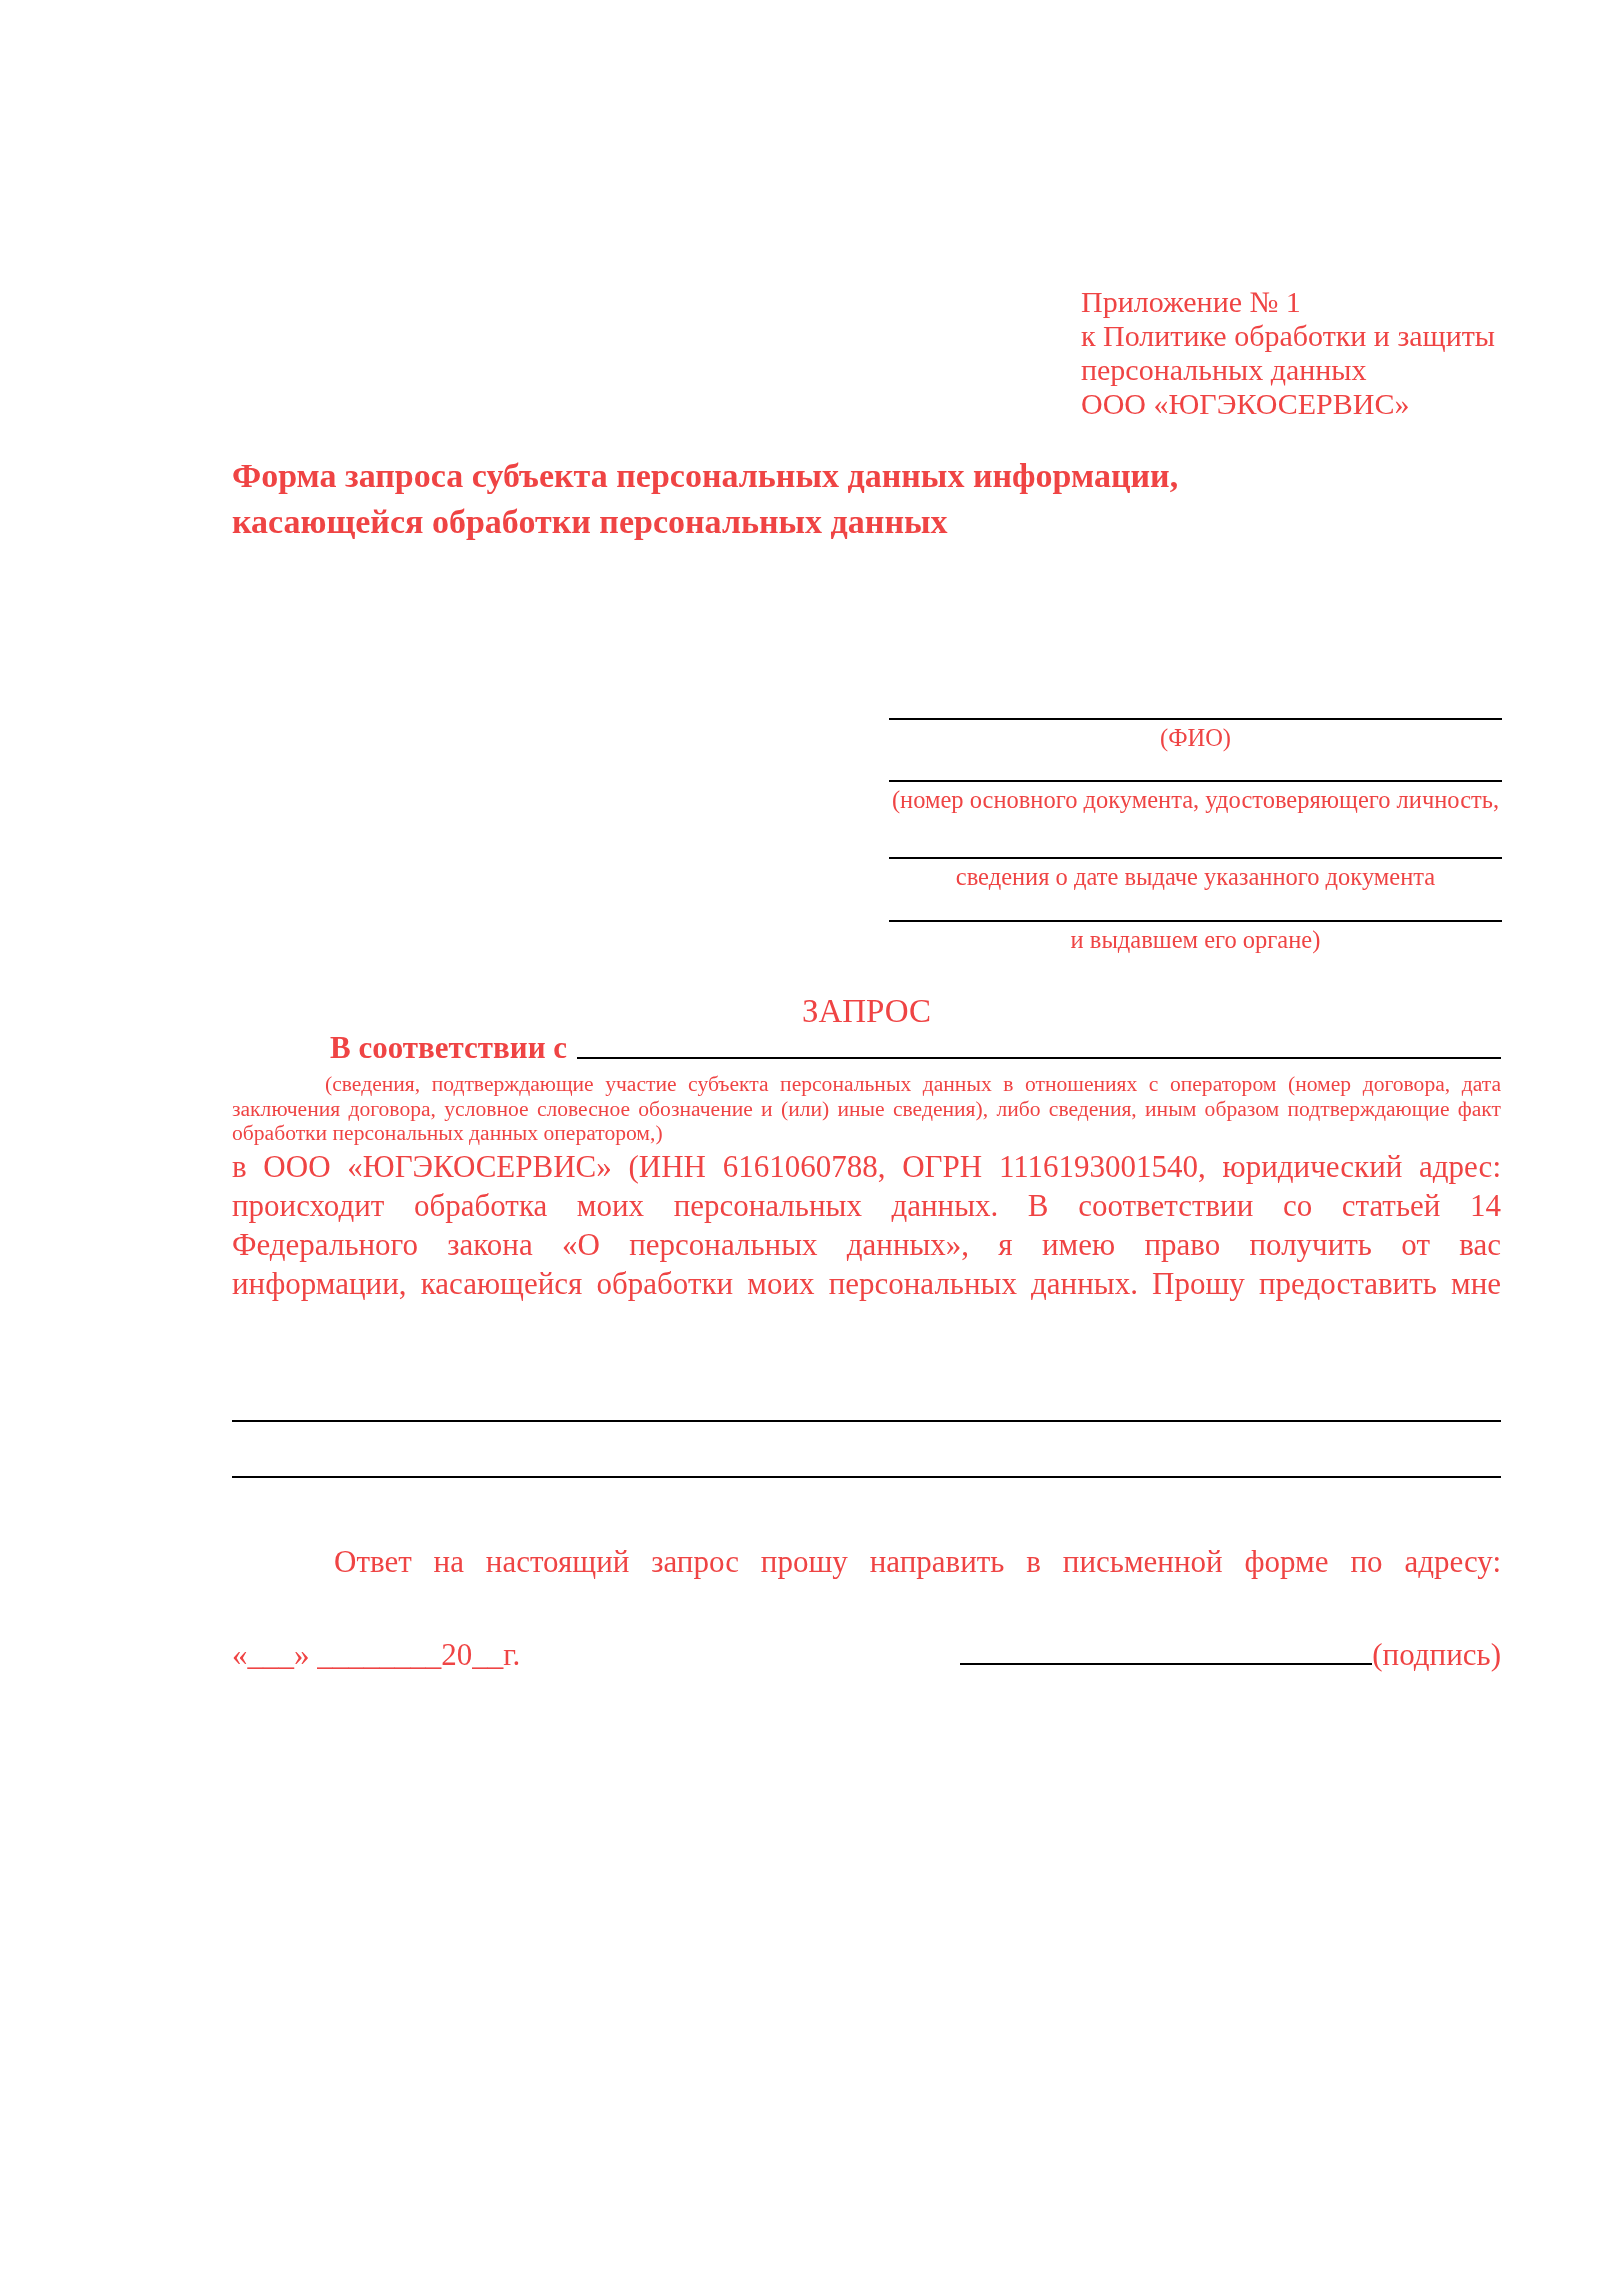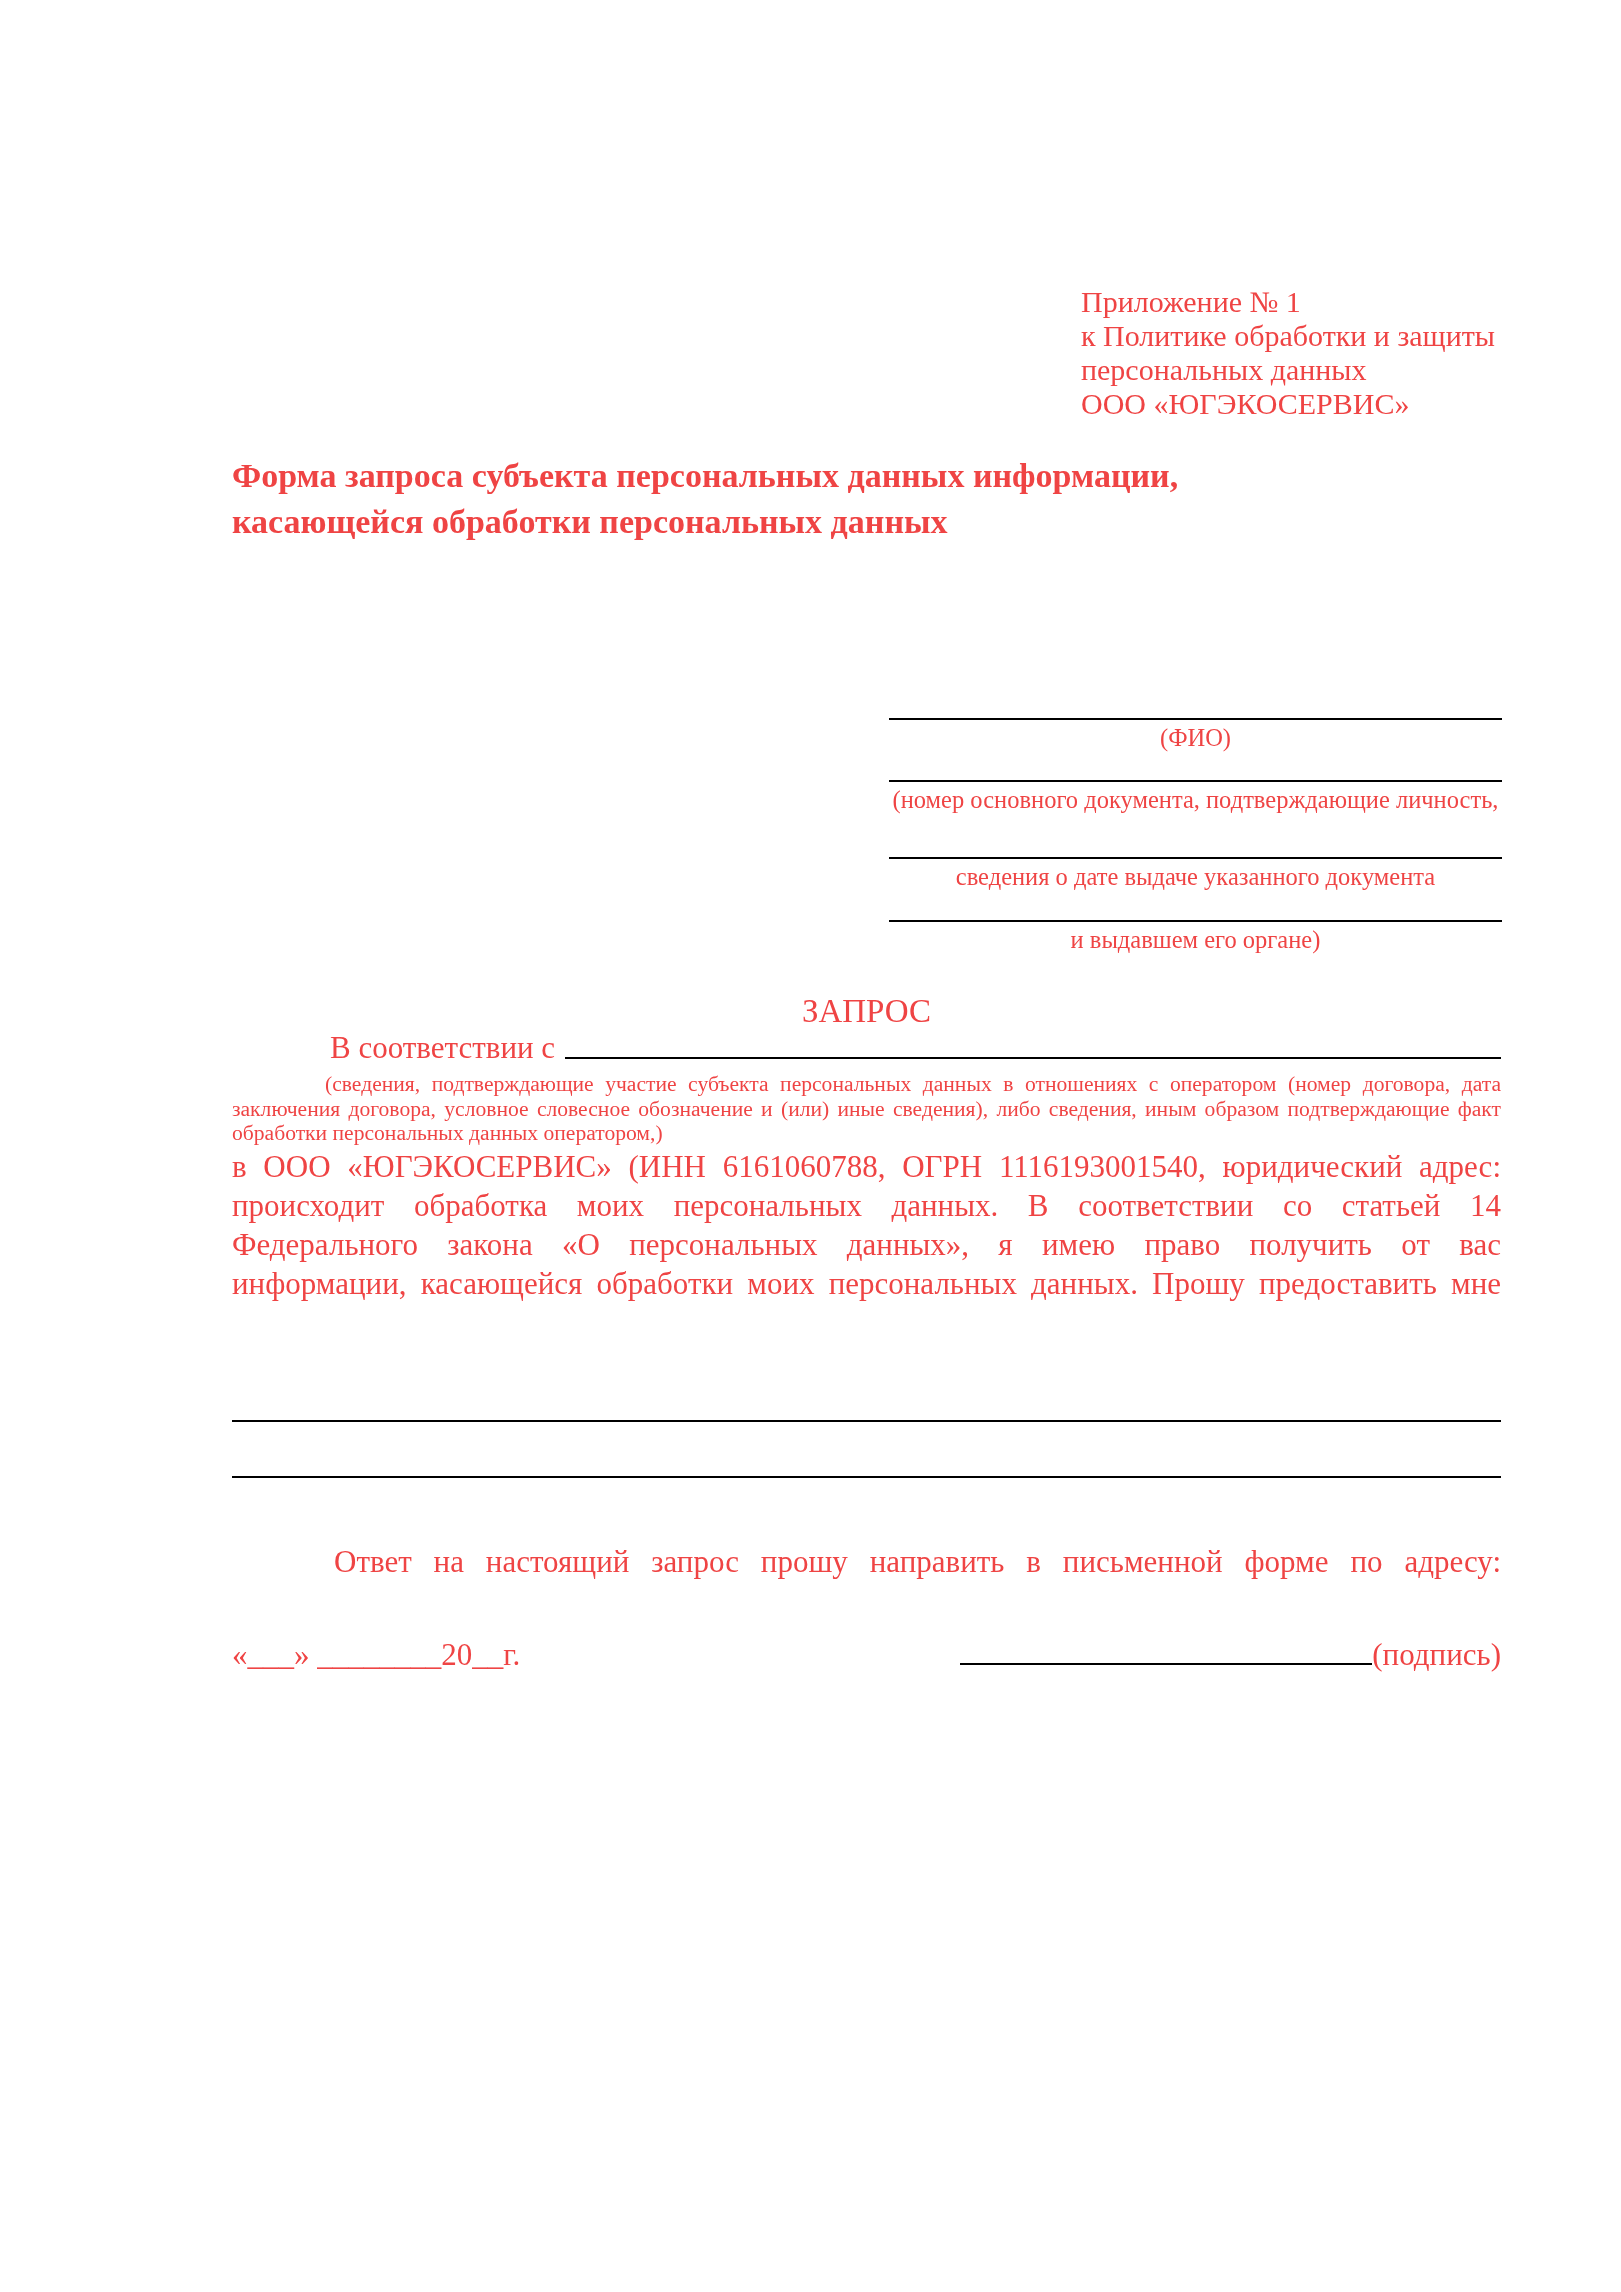--- a/index.html
+++ b/index.html
@@ -19,21 +19,21 @@
   .addressee{position:absolute;left:889px;top:586px;font-size:31px;line-height:40px;white-space:nowrap;}
   
   .fields{position:absolute;left:889px;top:718px;width:613px;}
   .field-line{height:0;border-top:2px solid #000;}
   .field-cap{text-align:center;font-size:24.5px;line-height:31px;margin-top:2px;}
   .gap28{margin-top:27.4px;}.gap43{margin-top:42px;}.gap29{margin-top:28px;}
   
   .zapros{position:absolute;left:232px;top:992px;width:1269px;text-align:center;font-size:33px;line-height:39px;}
   .intro-row{position:absolute;left:232px;top:1032px;width:1269px;display:flex;align-items:flex-end;font-size:31px;line-height:32px;}
   .intro-indent{width:98px;flex:0 0 auto;}
-  .intro-label{flex:0 0 auto;white-space:nowrap;}
+  .intro-label{flex:0 0 auto;white-space:nowrap;font-weight:bold;}
   .intro-fill{flex:1 1 auto;border-bottom:2.9px solid #000;height:0;margin-bottom:4.9px;margin-left:9.8px;}
   .note{position:absolute;left:232px;top:1072px;width:1269px;font-size:21.6px;line-height:24.5px;}
   .note .indent{text-indent:93px;}
   .jline{text-align:justify;text-align-last:justify;}
   .body-par{position:absolute;left:232px;top:1147px;width:1269px;font-size:31px;line-height:39px;}
   
   .rule{position:absolute;left:232px;width:1269px;height:0;border-top:2.9px solid #000;}
   .rule1{top:1420px;}.rule2{top:1476px;}
   
   .answer{position:absolute;left:232px;top:1542px;width:1269px;font-size:31px;line-height:39px;}
@@ -62,21 +62,21 @@
     <div>Форма запроса субъекта персональных данных информации,</div>
     <div>касающейся обработки персональных данных</div>
   </div>
 
 
   <div class="fields">
     <div class="field-line"></div>
     <div class="field-cap">(ФИО)</div>
 
     <div class="field-line gap28"></div>
-    <div class="field-cap">(номер основного документа, подтверждающие личность,</div>
+    <div class="field-cap">(номер основного документа, удостоверяющего личность,</div>
 
     <div class="field-line gap43"></div>
     <div class="field-cap">сведения о дате выдаче указанного документа</div>
 
     <div class="field-line gap29"></div>
     <div class="field-cap">и выдавшем его органе)</div>
   </div>
 
   <div class="zapros">ЗАПРОС</div>
 

